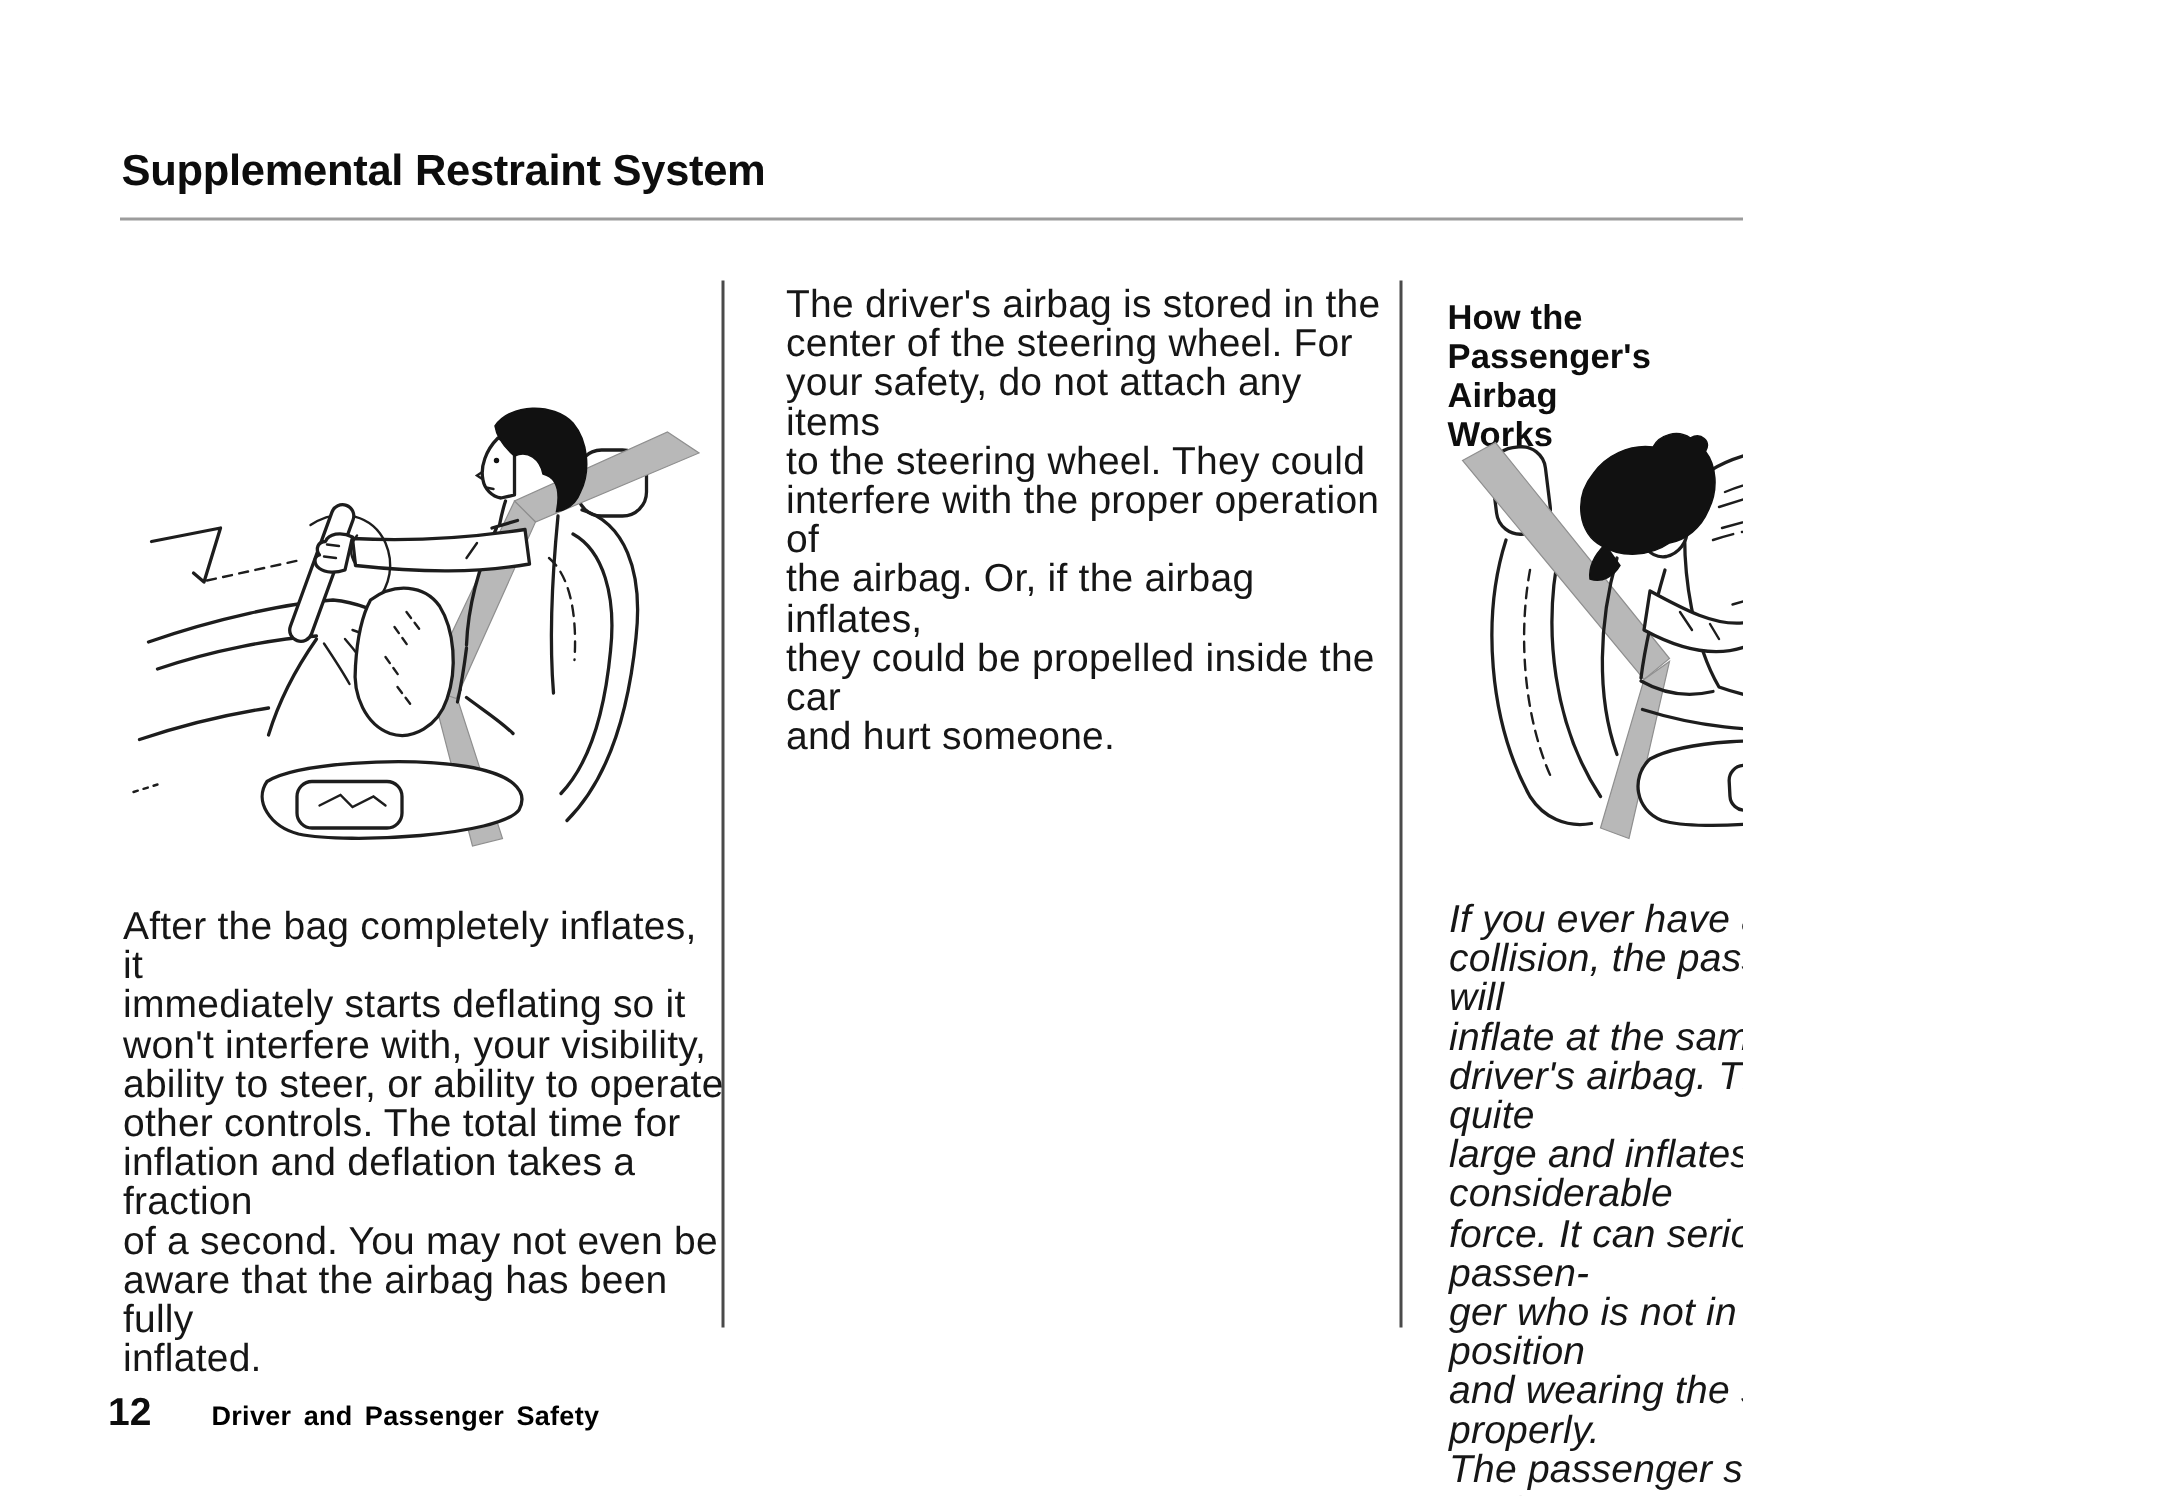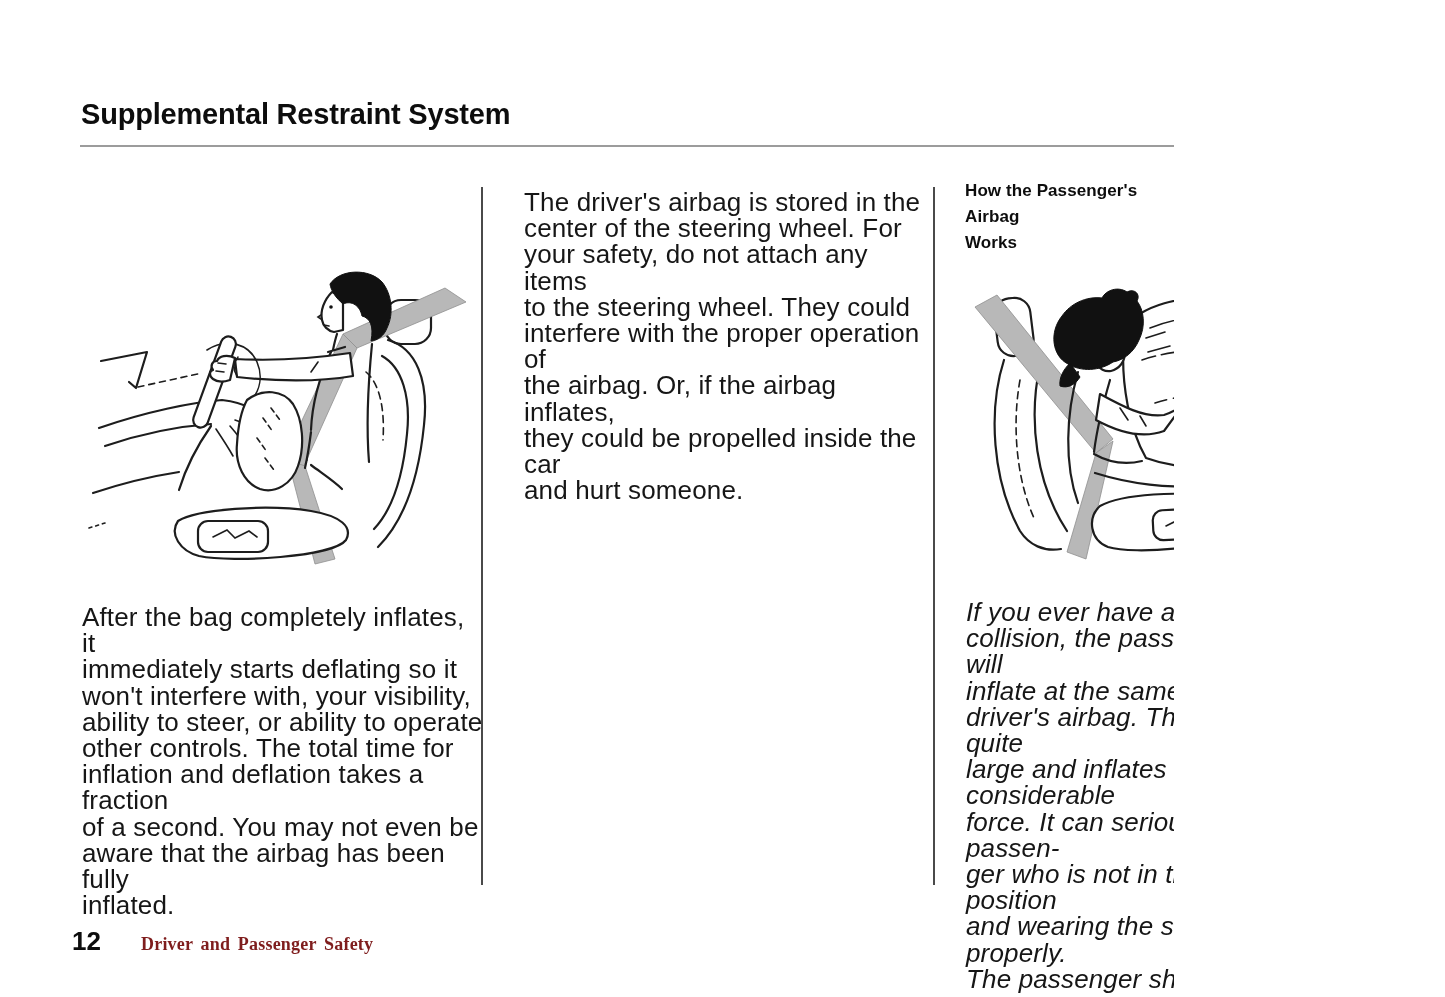--- a/index.html
+++ b/index.html
@@ -3,21 +3,20 @@
 <meta charset="utf-8">
 <style>
   html,body{margin:0;padding:0;background:#ffffff;}
   .page{
     position:relative;
     width:1162px;height:997px;
     background:#ffffff;
     font-family:"Liberation Sans","DejaVu Sans",sans-serif;
     color:#161616;
     overflow:hidden;
-    padding-left:12px;
   }
   .page-title{
     position:absolute;left:81px;top:98px;
     font-size:29px;font-weight:700;letter-spacing:-0.2px;
     color:#0d0d0d;white-space:nowrap;
   }
   .title-rule{
     position:absolute;left:80px;top:145px;
     width:1277px;height:2px;background:#9c9c9c;
   }
@@ -28,35 +27,35 @@
   .divider-2{left:933px;}
   .body-text{
     position:absolute;
     font-size:26px;line-height:26.2px;letter-spacing:0.15px;
     white-space:pre-line;color:#161616;
   }
   .col-left-text{left:82px;top:604px;width:402px;}
   .col-mid-text{left:524px;top:189px;width:404px;}
   .col-right-text{left:966px;top:599px;width:400px;font-style:italic;}
   .col-right-heading{
-    position:absolute;left:965px;top:178px;
-    font-size:17px;font-weight:700;line-height:26px;
+    position:absolute;left:965px;top:198px;
+    font-size:23px;font-weight:700;line-height:26px;
     white-space:pre-line;color:#0d0d0d;letter-spacing:0.1px;
   }
   .illus{position:absolute;}
   .illus-left{left:85px;top:260px;width:390px;height:318px;}
   .illus-right{left:950px;top:268px;width:420px;height:322px;}
   .footer-number{
     position:absolute;left:72px;top:926px;
     font-size:26px;font-weight:700;color:#0d0d0d;
   }
   .footer-section{
     position:absolute;left:141px;top:934px;
-    font-size:18px;font-weight:700;color:#7f1d1d;
-    word-spacing:3px;letter-spacing:0.2px;white-space:nowrap;font-family:Liberation Serif, serif;
+    font-size:18px;font-weight:700;color:#000000;
+    word-spacing:3px;letter-spacing:0.2px;white-space:nowrap;
   }
   svg .ln{fill:none;stroke:#1d1d1d;stroke-width:2.2;stroke-linecap:round;stroke-linejoin:round;}
   svg .thin{fill:none;stroke:#1d1d1d;stroke-width:1.6;stroke-linecap:round;}
   svg .wfill{fill:#ffffff;stroke:#1d1d1d;stroke-width:2.2;stroke-linejoin:round;}
   svg .hair{fill:#111111;stroke:#111111;stroke-width:1;}
   svg .belt{fill:#b8b8b8;stroke:#8f8f8f;stroke-width:0.8;}
 </style>
 </head>
 <body>
 

